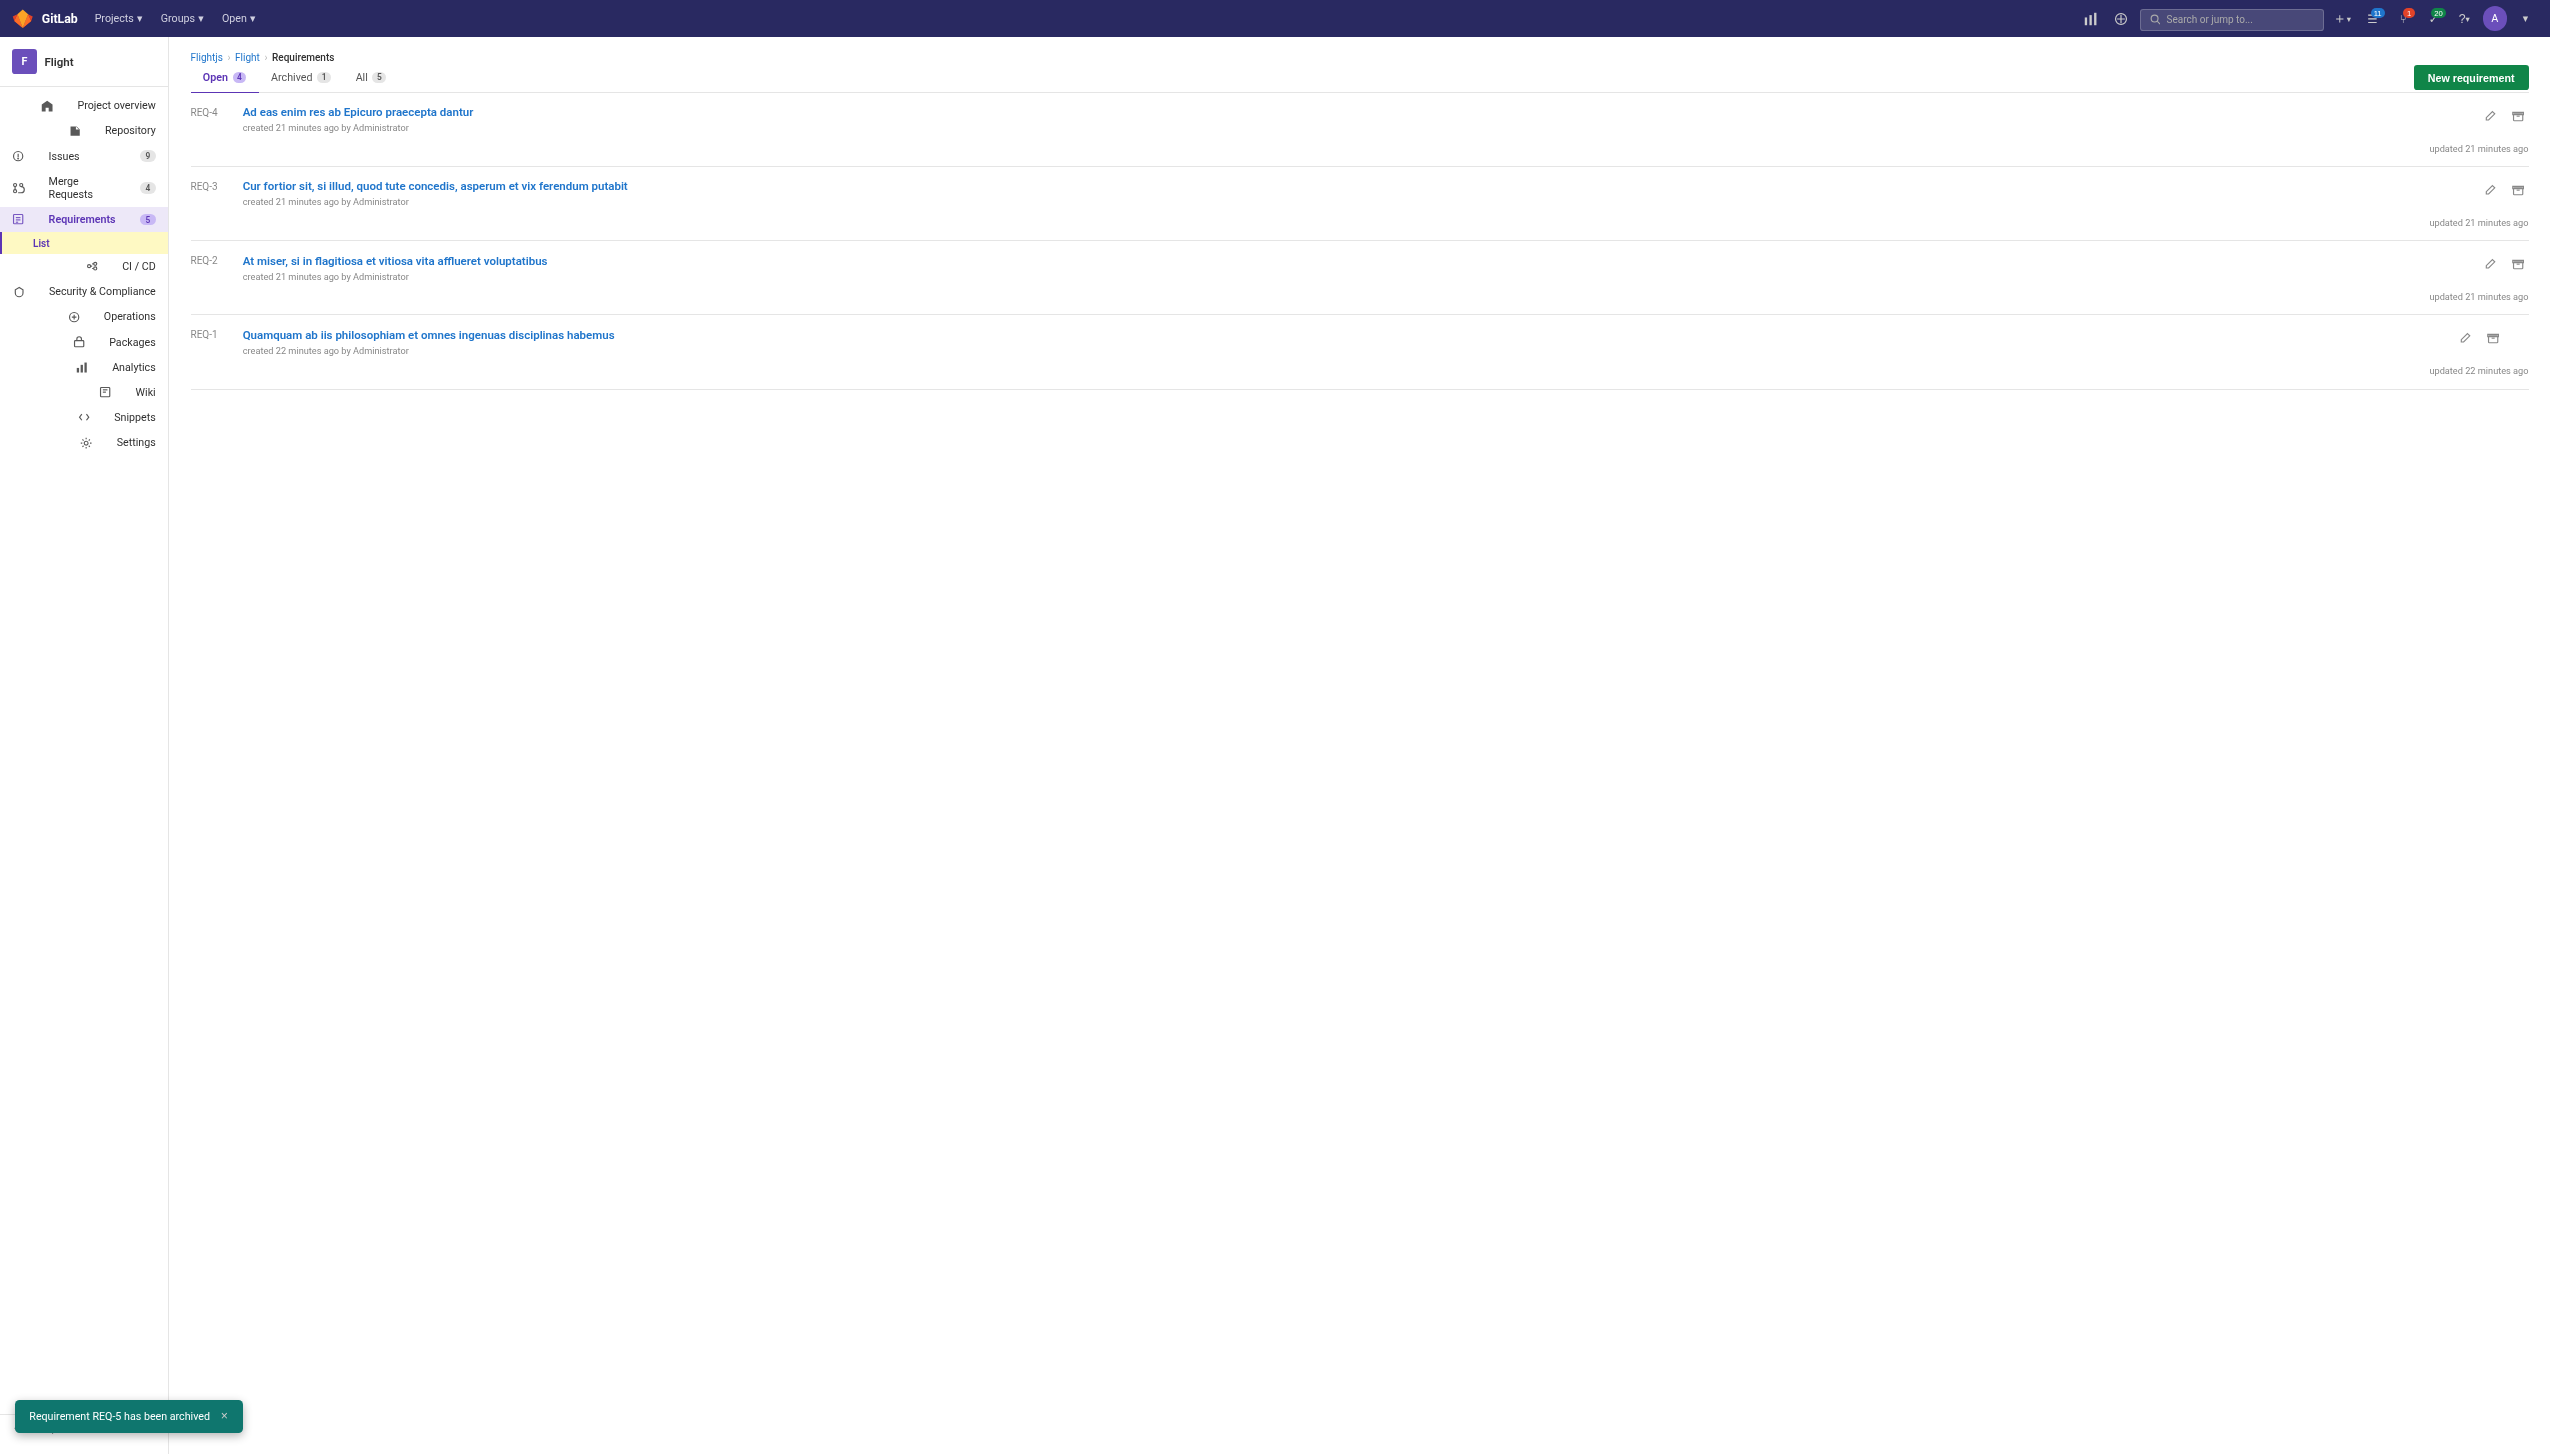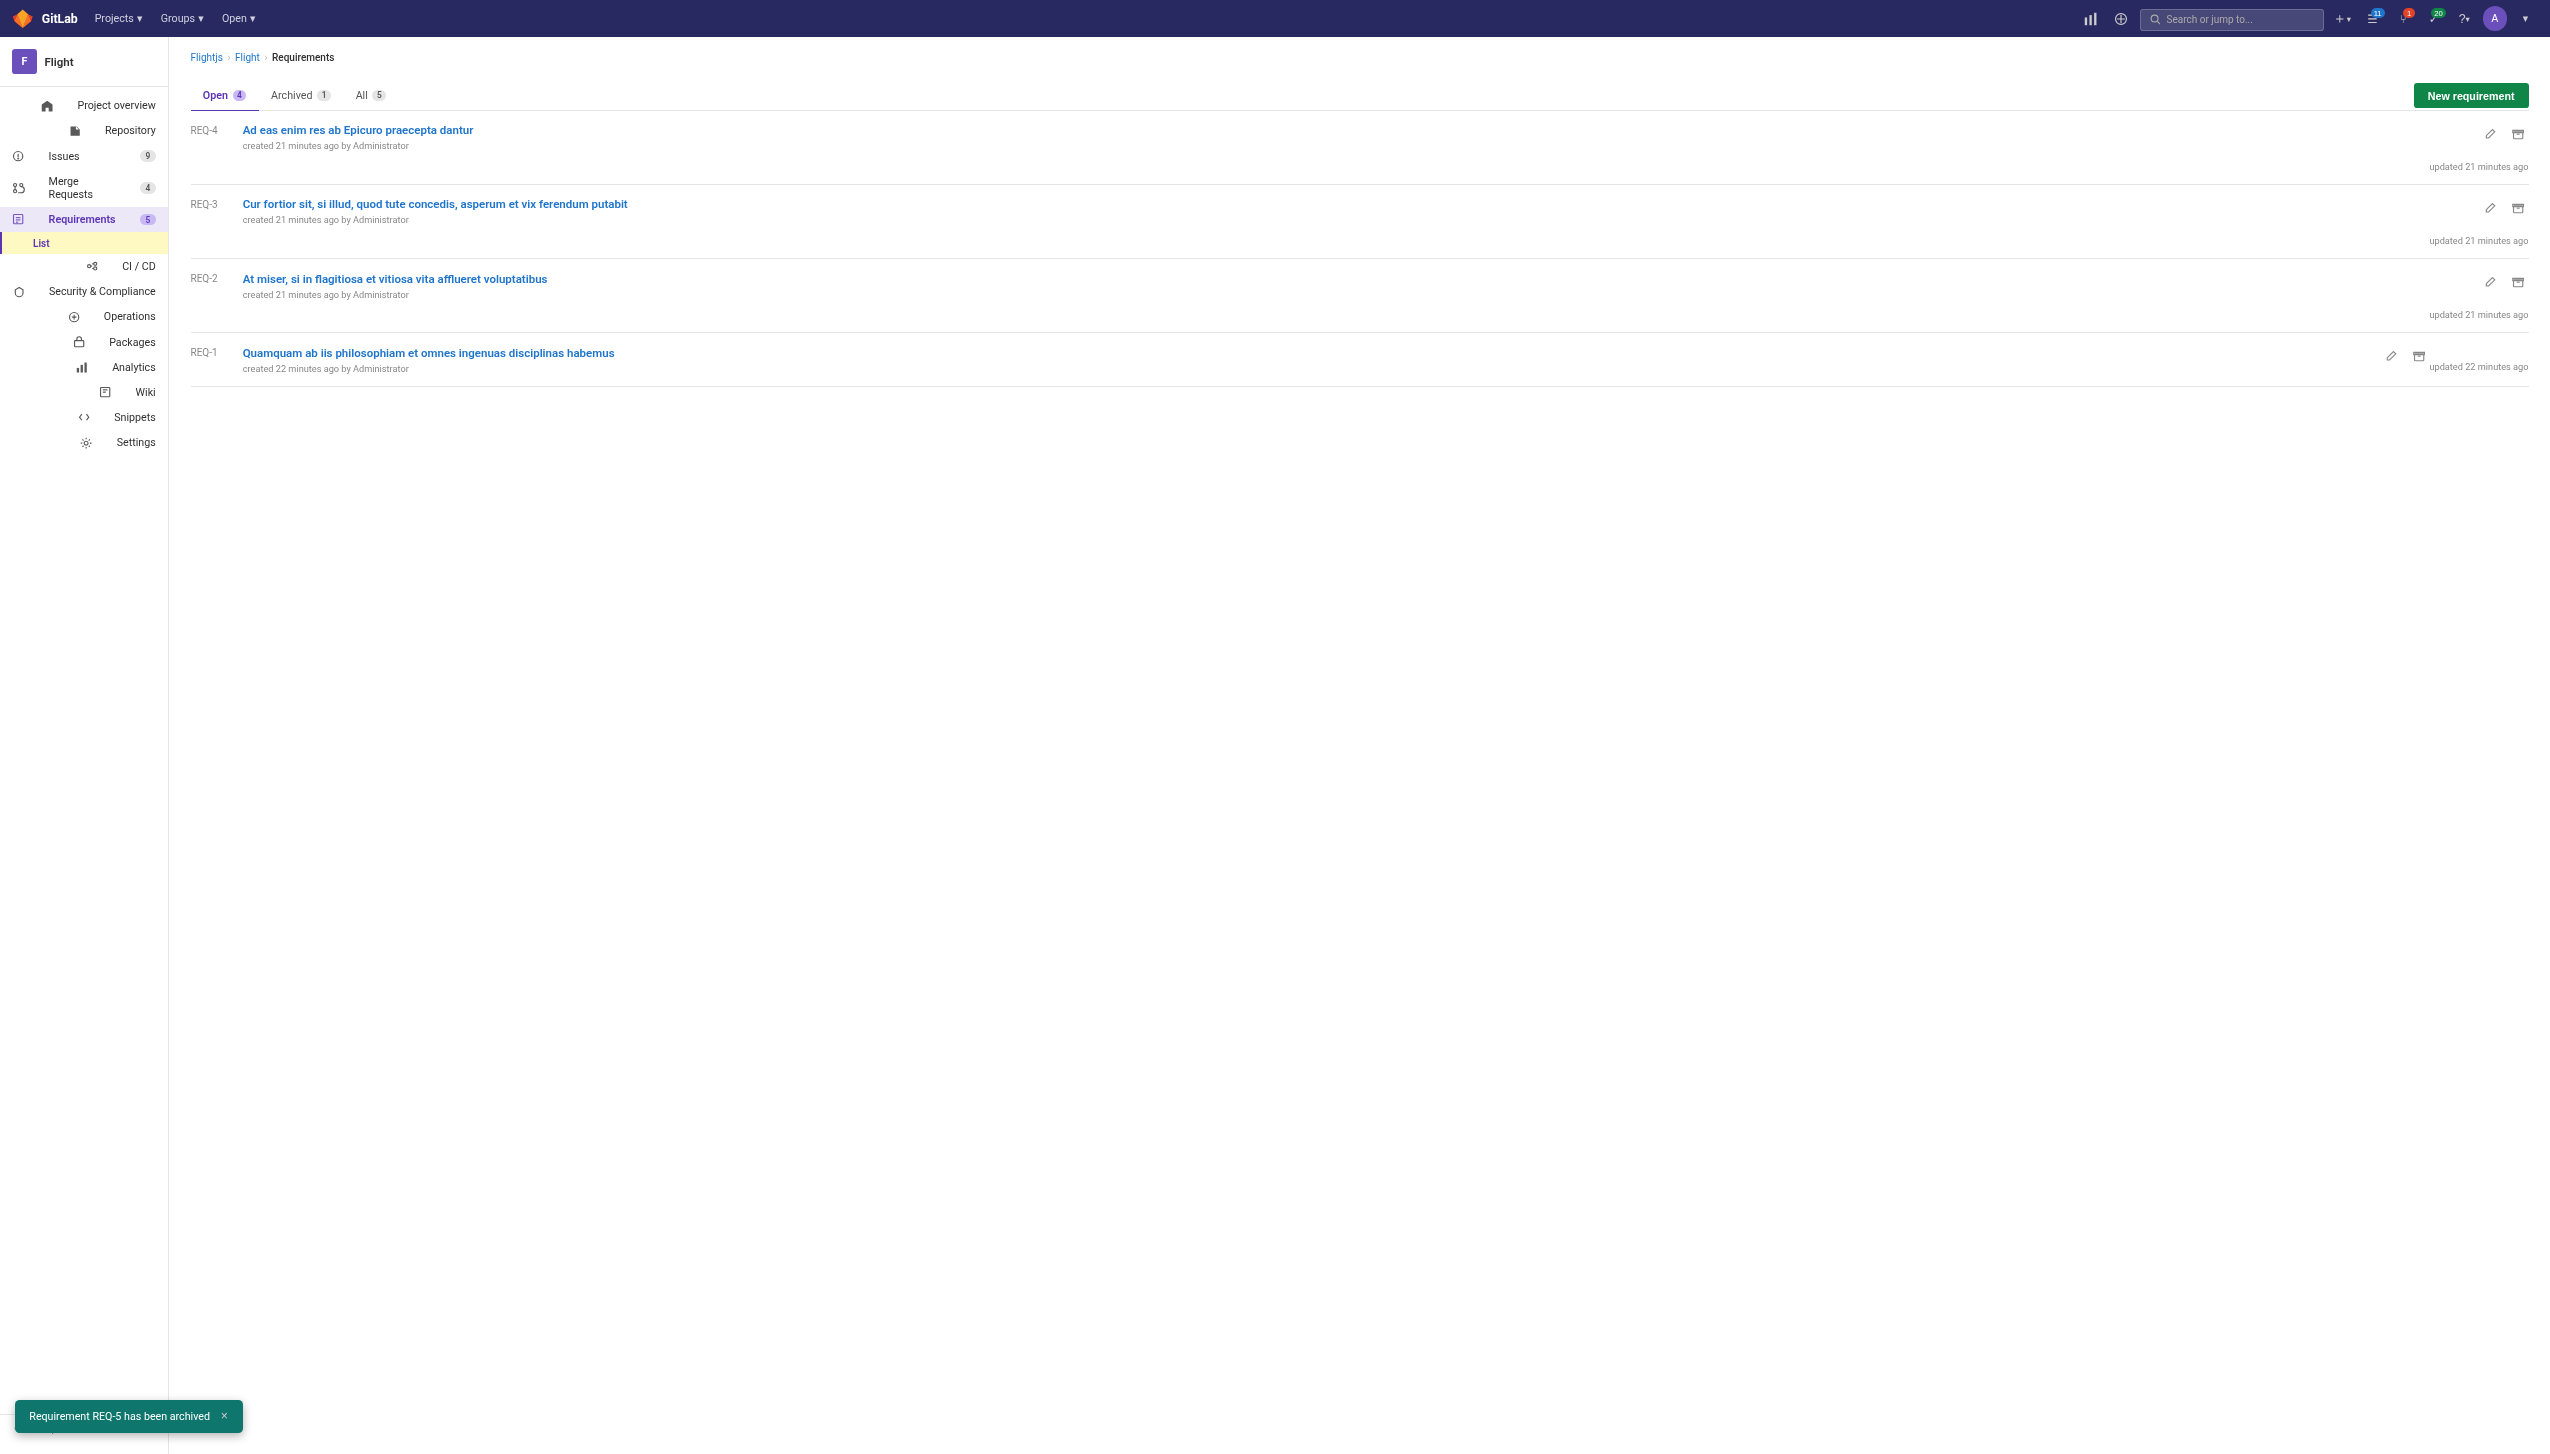--- a/index.html
+++ b/index.html
@@ -78,21 +78,21 @@
     }
     .sidebar-subitem.active { background: #fef9c3; color: #5c35b5; font-weight: 600; border-left: 2.3px solid #5c35b5; }
     .sidebar-collapse {
       display: flex; align-items: center; gap: 6.1px; padding: 7.7px 12.3px;
       color: #888; font-size: 10px; cursor: pointer; border-top: 0.8px solid #e5e5e5;
       margin-top: auto;
     }
 
     
     .main { flex: 1; padding: 15.3px 21.5px; overflow-y: auto; }
-    .breadcrumb { display: flex; align-items: center; gap: 4.6px; font-size: 10px; color: #888; margin-bottom: 18px; }
+    .breadcrumb { display: flex; align-items: center; gap: 4.6px; font-size: 10px; color: #888; margin-bottom: 0; }
     .breadcrumb a { color: #1f75cb; text-decoration: none; }
     .breadcrumb-sep { color: #bbb; }
     .breadcrumb-current { color: #303030; font-weight: 500; }
 
     
     .tabs-row { display: flex; align-items: center; border-bottom: 0.8px solid #e5e5e5; margin-bottom: 0; }
     .tab {
       padding: 7.7px 12.3px; font-size: 10.7px; cursor: pointer; color: #555;
       border-bottom: 1.5px solid transparent; margin-bottom: -0.8px; display: flex; align-items: center; gap: 4.6px;
     }
@@ -431,21 +431,21 @@
       </div>
       <div class="req-updated">updated 21 minutes ago</div>
     </div>
   </div>
         <div class="req-item">
     <div class="req-id">REQ-1</div>
     <div class="req-body">
       <div class="req-title">Quamquam ab iis philosophiam et omnes ingenuas disciplinas habemus</div>
       <div class="req-meta">created 22 minutes ago by Administrator</div>
     </div>
-    <div style="display:flex; flex-direction:row; align-items:flex-start;">
+    <div style="display:flex; flex-direction:column; align-items:center;">
       <div class="req-actions">
         <button class="req-action-btn" title="Edit">
           <svg width="12.3" height="12.3" viewBox="0 0 16 16" fill="none" stroke="currentColor" stroke-width="1.5">
                   <path d="M11 2l3 3-8 8H3v-3l8-8z"></path>
                 </svg>
         </button>
         <button class="req-action-btn" title="Archive">
           <svg width="12.3" height="12.3" viewBox="0 0 16 16" fill="none" stroke="currentColor" stroke-width="1.5">
                   <rect x="2" y="5" width="12" height="9" rx="1"></rect>
                   <path d="M1 3h14v3H1z"></path>

